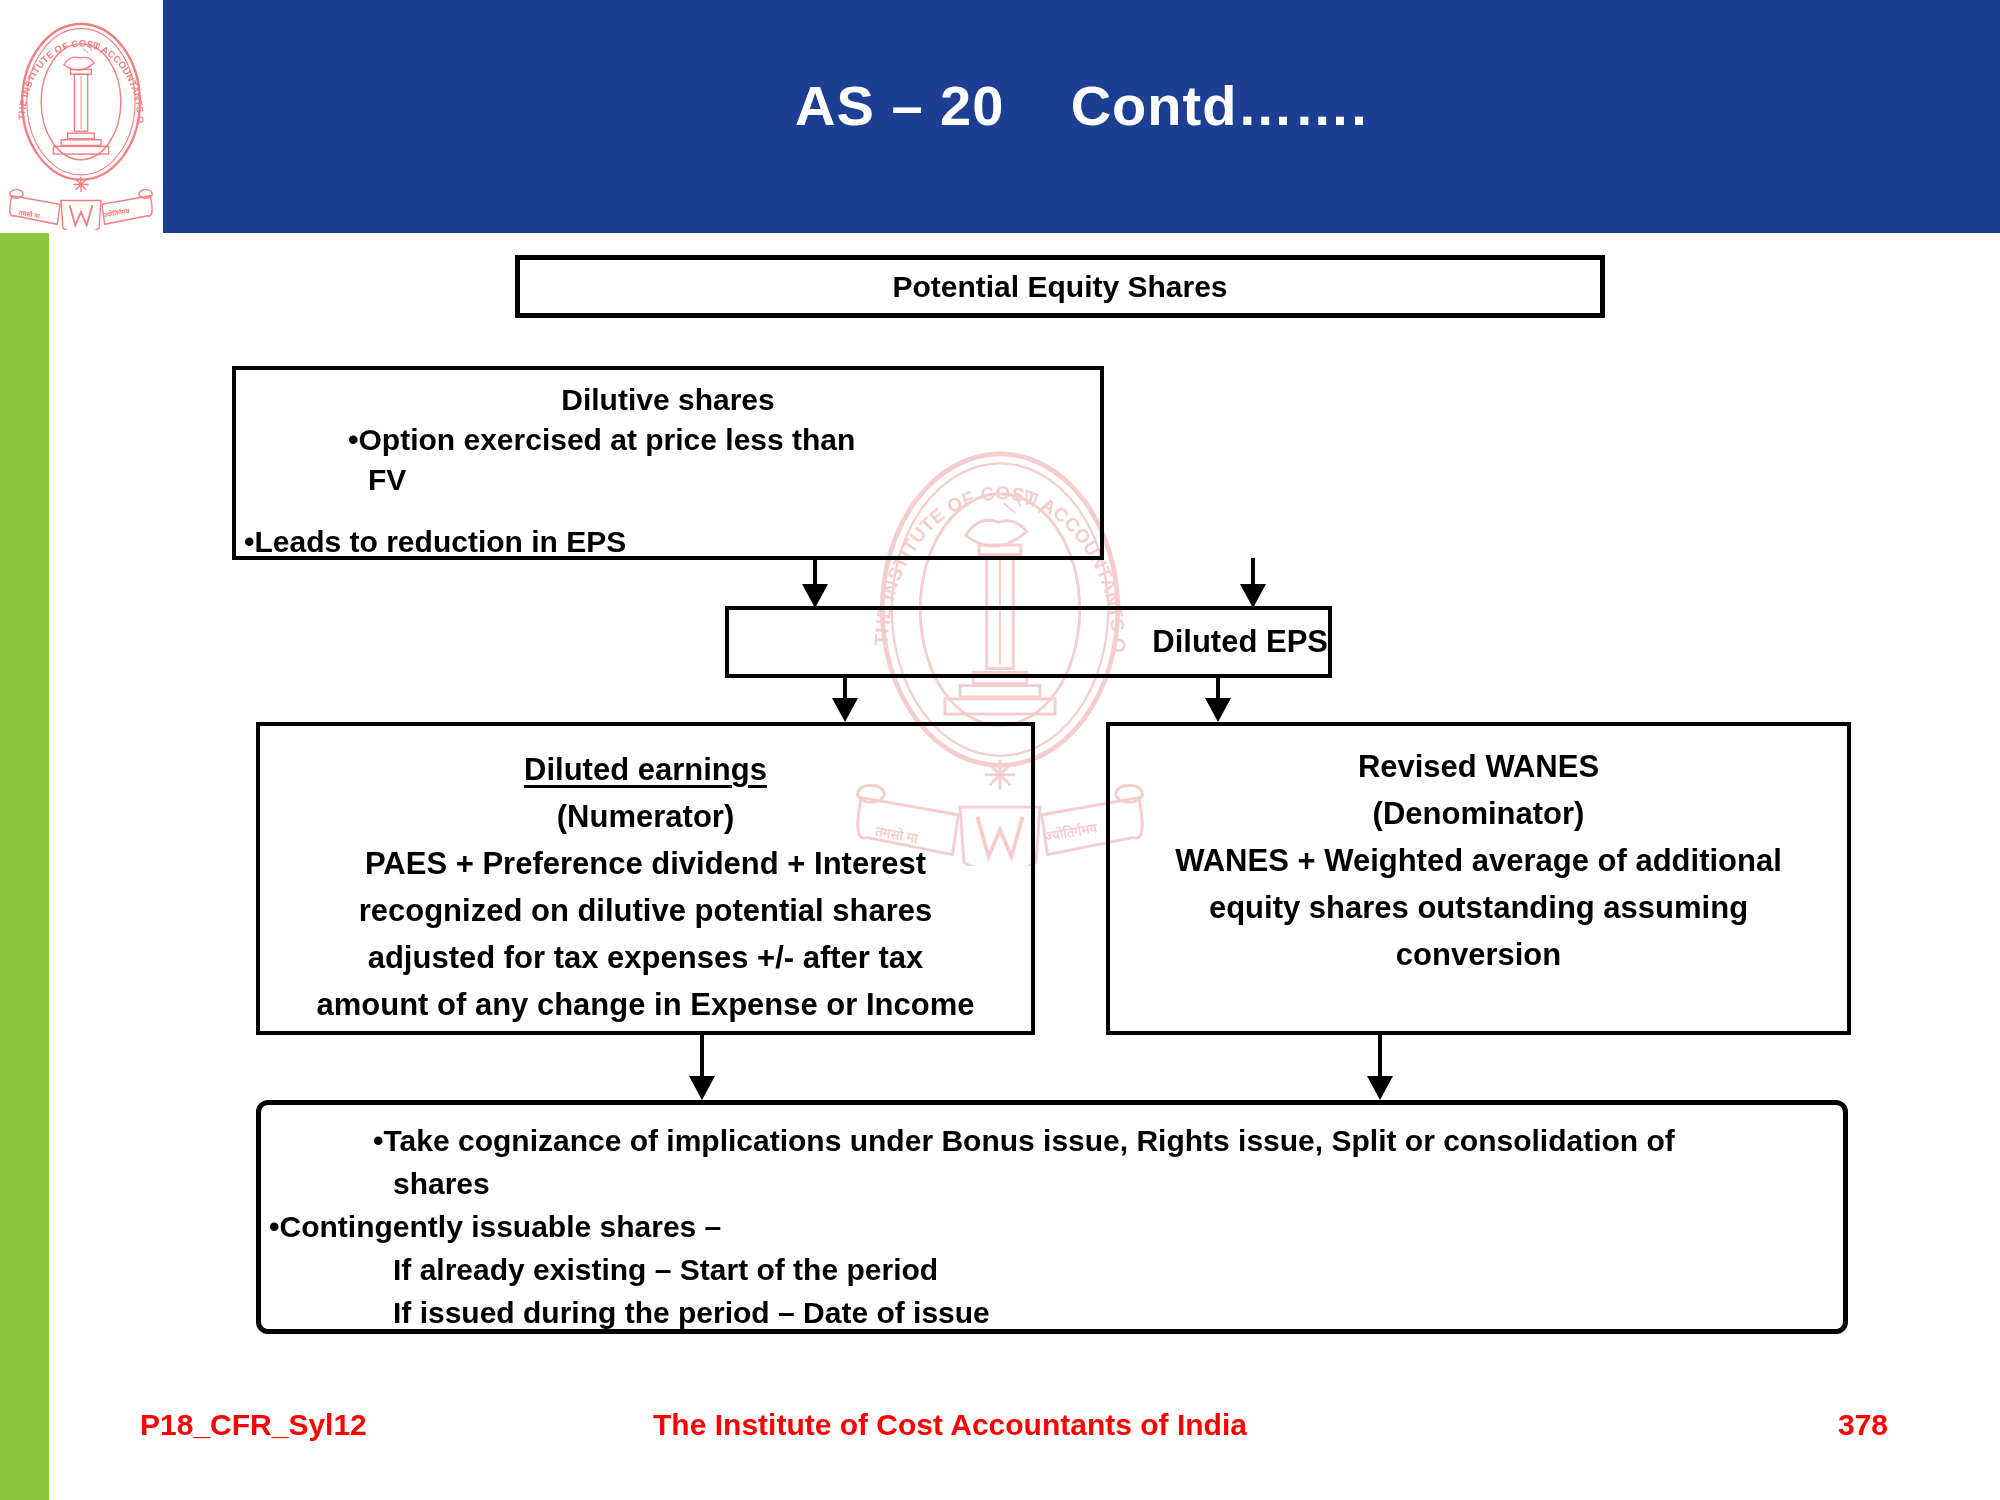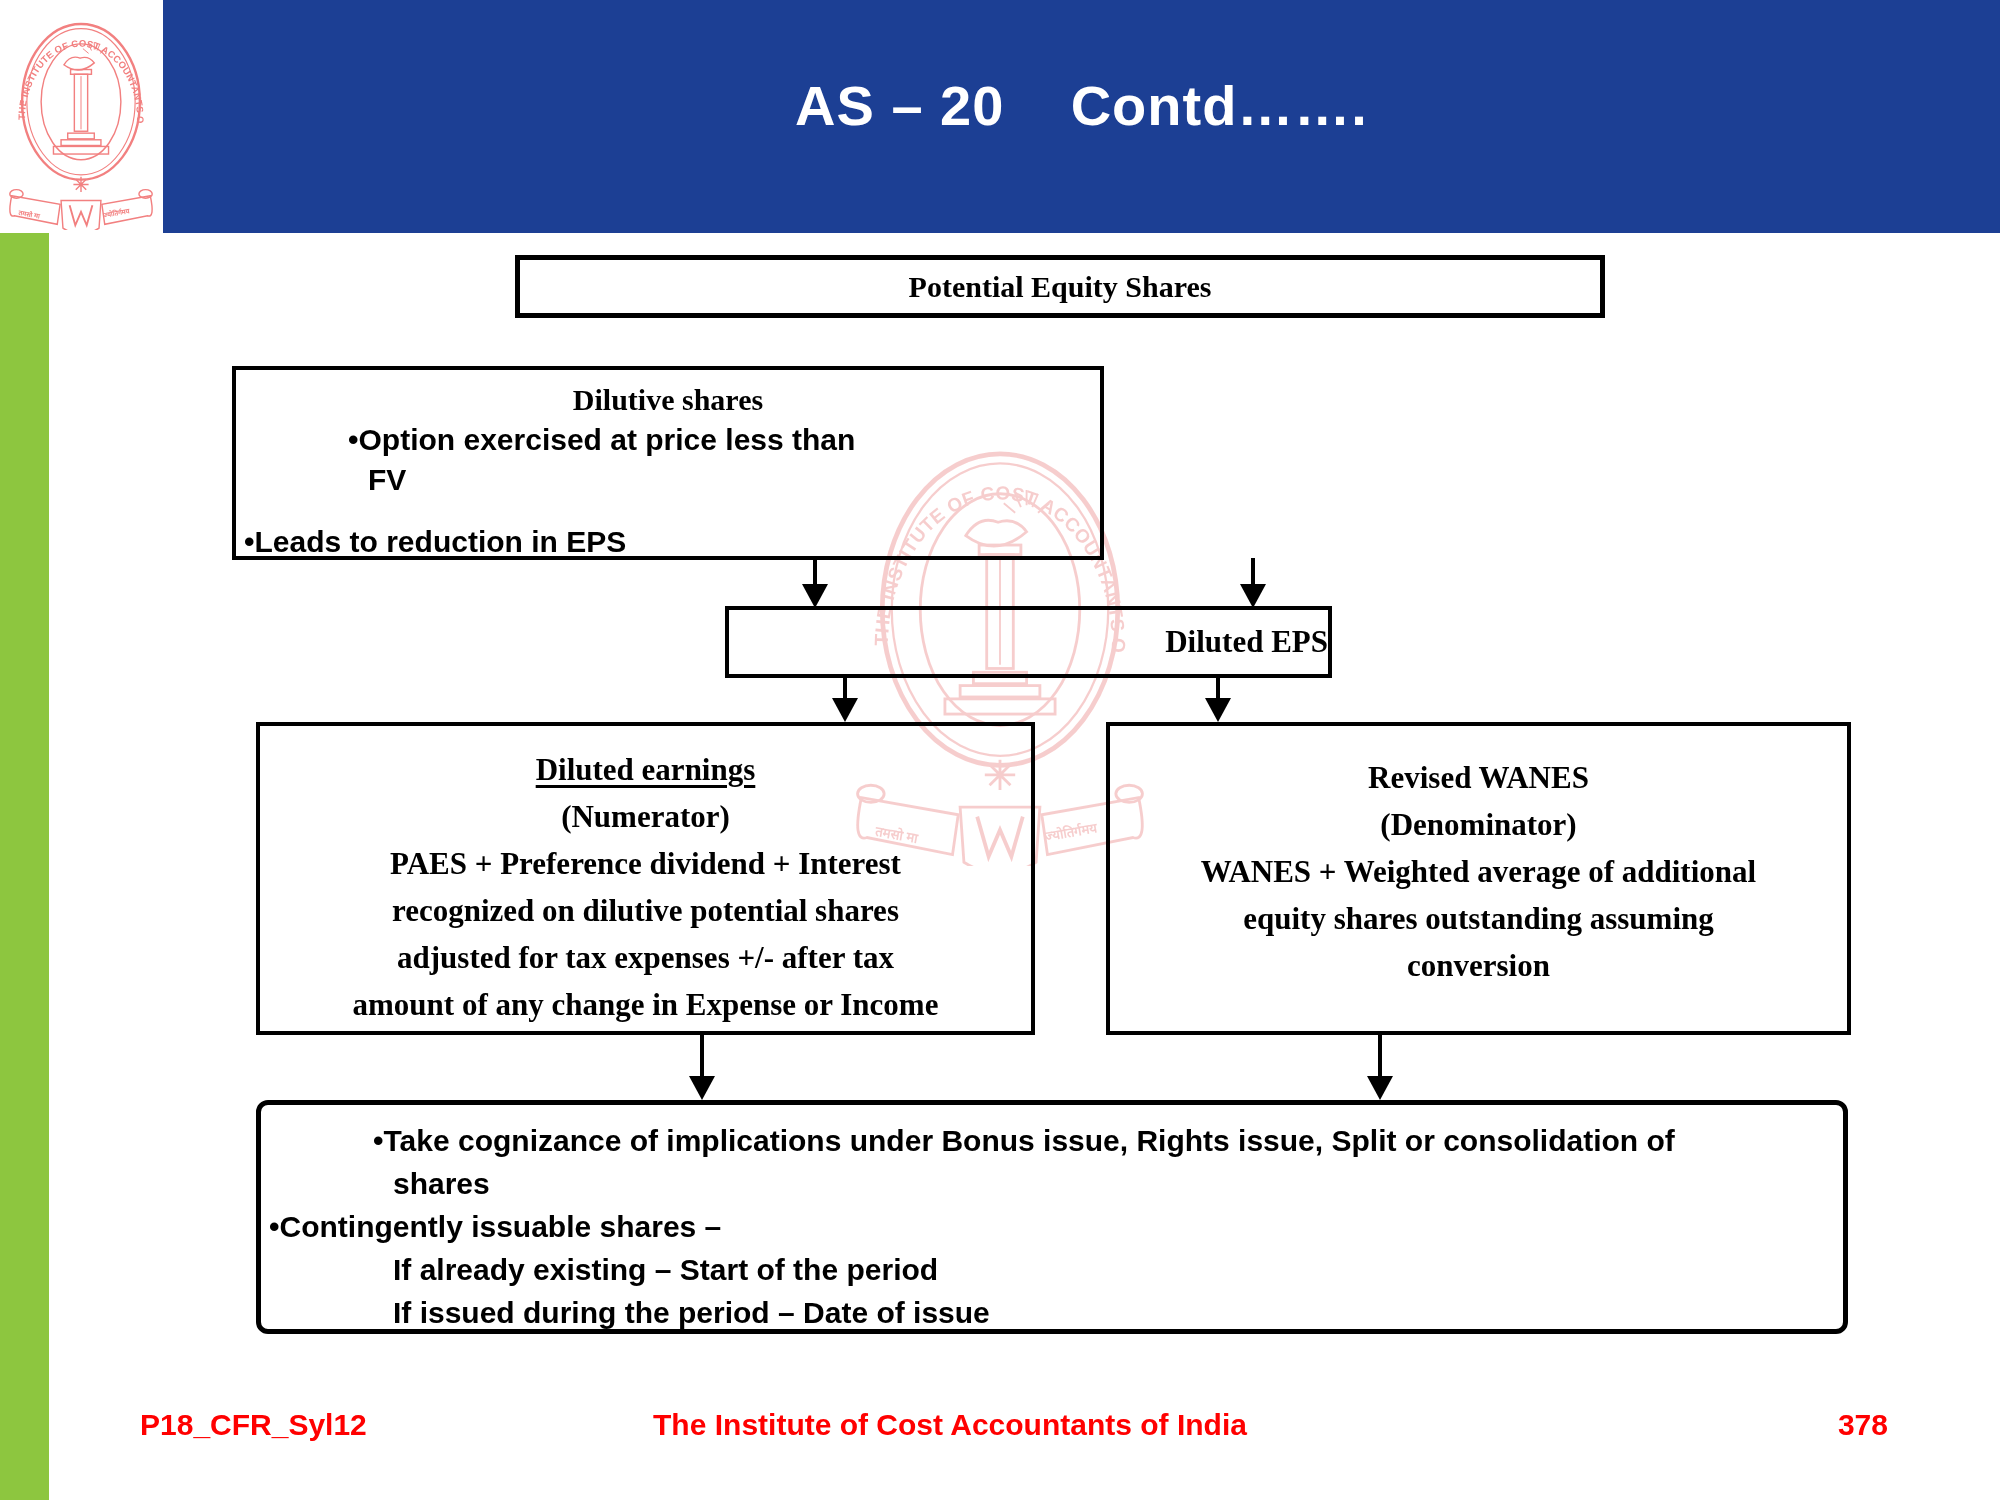--- a/index.html
+++ b/index.html
@@ -13,29 +13,29 @@
   .header .title{color:#ffffff;font-size:56px;letter-spacing:1px;white-space:pre;padding-bottom:22px;}
   .logo-panel{position:absolute;left:0;top:0;width:163px;height:233px;background:#ffffff;}
   .green-stripe{position:absolute;left:0;top:233px;width:49px;height:1267px;background:#8DC63F;}
   
   .seal-corner{position:absolute;left:5px;top:4px;width:152px;height:226px;color:#F28080;}
   .seal-watermark{position:absolute;left:848px;top:414px;width:304px;height:452px;color:#F0A6A6;opacity:.55;}
   .seal-corner text,.seal-watermark text{font-family:"Liberation Sans",sans-serif;font-weight:bold;}
   
   .fbox{position:absolute;border:4px solid #000;background:transparent;box-sizing:border-box;
         font-size:30px;line-height:40px;}
-  .fbox .ctr{text-align:center;font-family:Liberation Serif, serif;}
+  .fbox .ctr{text-align:center;}
   #box-potential{left:515px;top:255px;width:1090px;height:63px;border-width:5px;
                  display:flex;align-items:center;justify-content:center;}
   #box-dilutive{left:232px;top:366px;width:872px;height:194px;padding-top:10px;}
   #box-nondilutive{left:1128px;top:366px;width:724px;height:192px;padding-top:12px;}
   #box-dilutedeps{left:725px;top:606px;width:607px;height:72px;font-size:31px;
                   display:flex;align-items:center;justify-content:flex-end;}
   #box-numerator{left:256px;top:722px;width:779px;height:313px;padding-top:20px;font-size:31px;line-height:47px;}
-  #box-denominator{left:1106px;top:722px;width:745px;height:313px;padding-top:28px;font-size:31px;line-height:47px;}
+  #box-denominator{left:1106px;top:722px;width:745px;height:313px;padding-top:17px;font-size:31px;line-height:47px;}
   #box-bottom{left:256px;top:1100px;width:1592px;height:234px;padding-top:14px;border-width:5px;line-height:43px;border-radius:12px;}
   .ind1{margin-left:112px;}
   .ind2{margin-left:132px;}
   .ind-edge{margin-left:8px;}
   .ind-nd{margin-left:165px;}
   .gap-top-dil{margin-top:22px;}
   .gap-top-nd{margin-top:25px;margin-left:12px;}
   .u{text-decoration:underline;text-decoration-thickness:3px;text-underline-offset:5px;}
   
   .arrows{position:absolute;left:0;top:0;width:2000px;height:1500px;pointer-events:none;}

